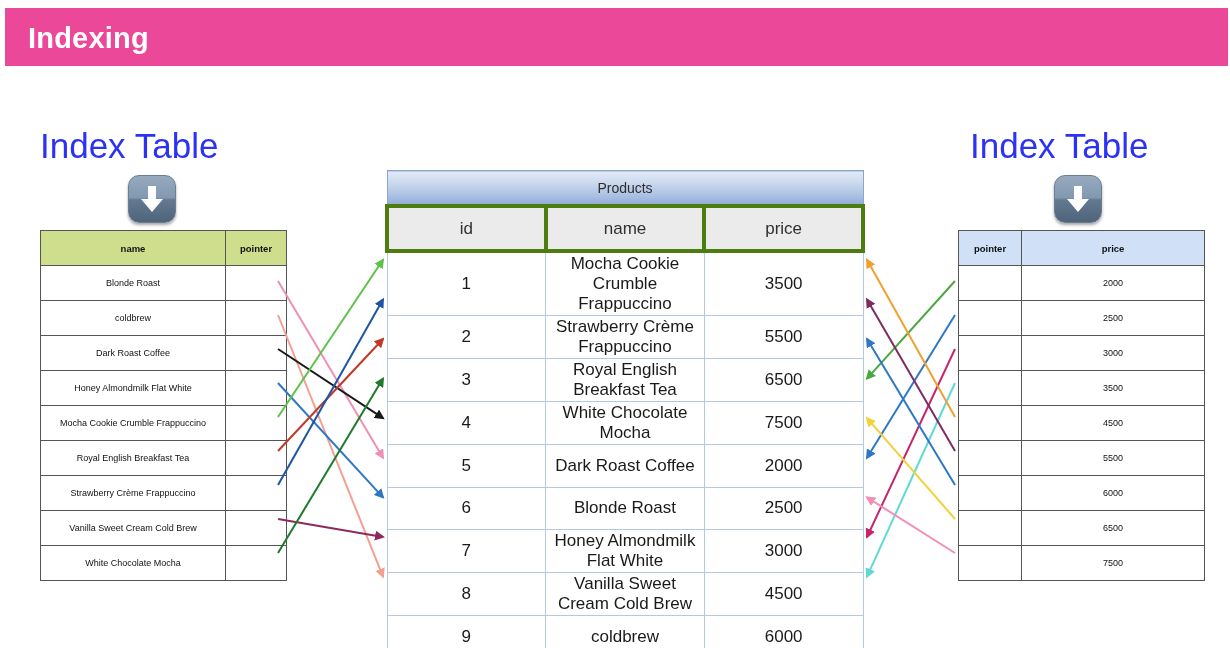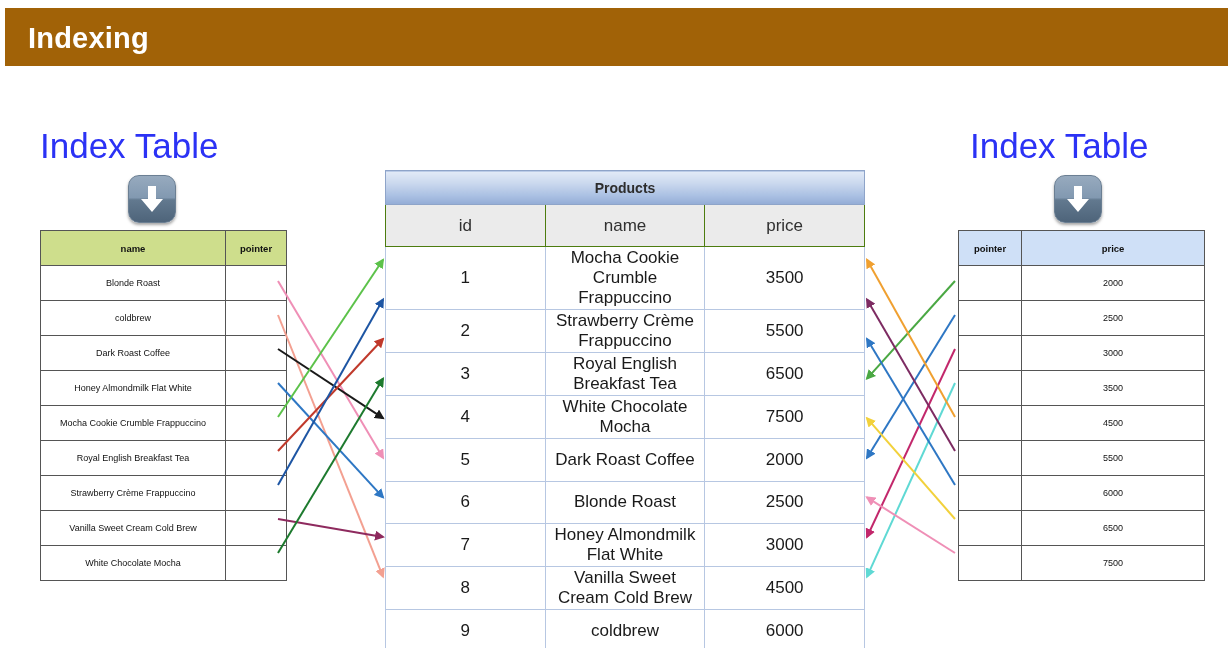--- a/index.html
+++ b/index.html
@@ -8,21 +8,21 @@
     background:#ffffff;
     font-family:"Liberation Sans", sans-serif;
     overflow:hidden;
     position:relative;
   }
   #stage{position:relative;width:1230px;height:648px;}
 
   
   .banner{
     position:absolute;left:5px;top:8px;width:1223px;height:58px;
-    background:#a16207;
+    background:#ec4899;
   }
   .banner-title{
     position:absolute;left:23px;top:14px;
     font-size:29px;font-weight:bold;color:#ffffff;
     letter-spacing:0.2px;
     font-family:"Liberation Sans", sans-serif;
   }
 
   
   .idx-caption{
@@ -78,27 +78,27 @@
   #table-right .c-ptr{width:56px;}
   #table-right .c-price{width:176px;}
 
   
   #products-table{
     position:absolute;left:385px;top:170px;width:480px;
     border-collapse:collapse;table-layout:fixed;background:#ffffff;
   }
   #products-table .title-bar{
     background:linear-gradient(180deg,#e2eaf7 0%,#cbd9ee 35%,#a9bfe2 75%,#93acd6 100%);
-    font-size:14px;color:#2d2d2d;font-weight:bold;
+    font-size:14px;color:#2d2d2d;font-weight:normal;
     height:31px;border:1px solid #8ea4c9;
     text-align:center;
   }
   #products-table th.colhead{
     background:#ebebeb;font-size:17px;font-weight:normal;color:#303030;
-    height:39px;border:1px solid #4d7c0f;text-align:center;
+    height:39px;border:4px solid #4d7c0f;text-align:center;
   }
   #products-table td{
     border:1px solid #b7c7e2;height:39.5px;font-size:17px;color:#1a1a1a;
     text-align:center;font-family:"Liberation Sans", sans-serif;
   }
   #products-table .c-id{width:72px;}
   #products-table .c-name{width:320px;}
   #products-table .c-price{width:88px;}
 
   

